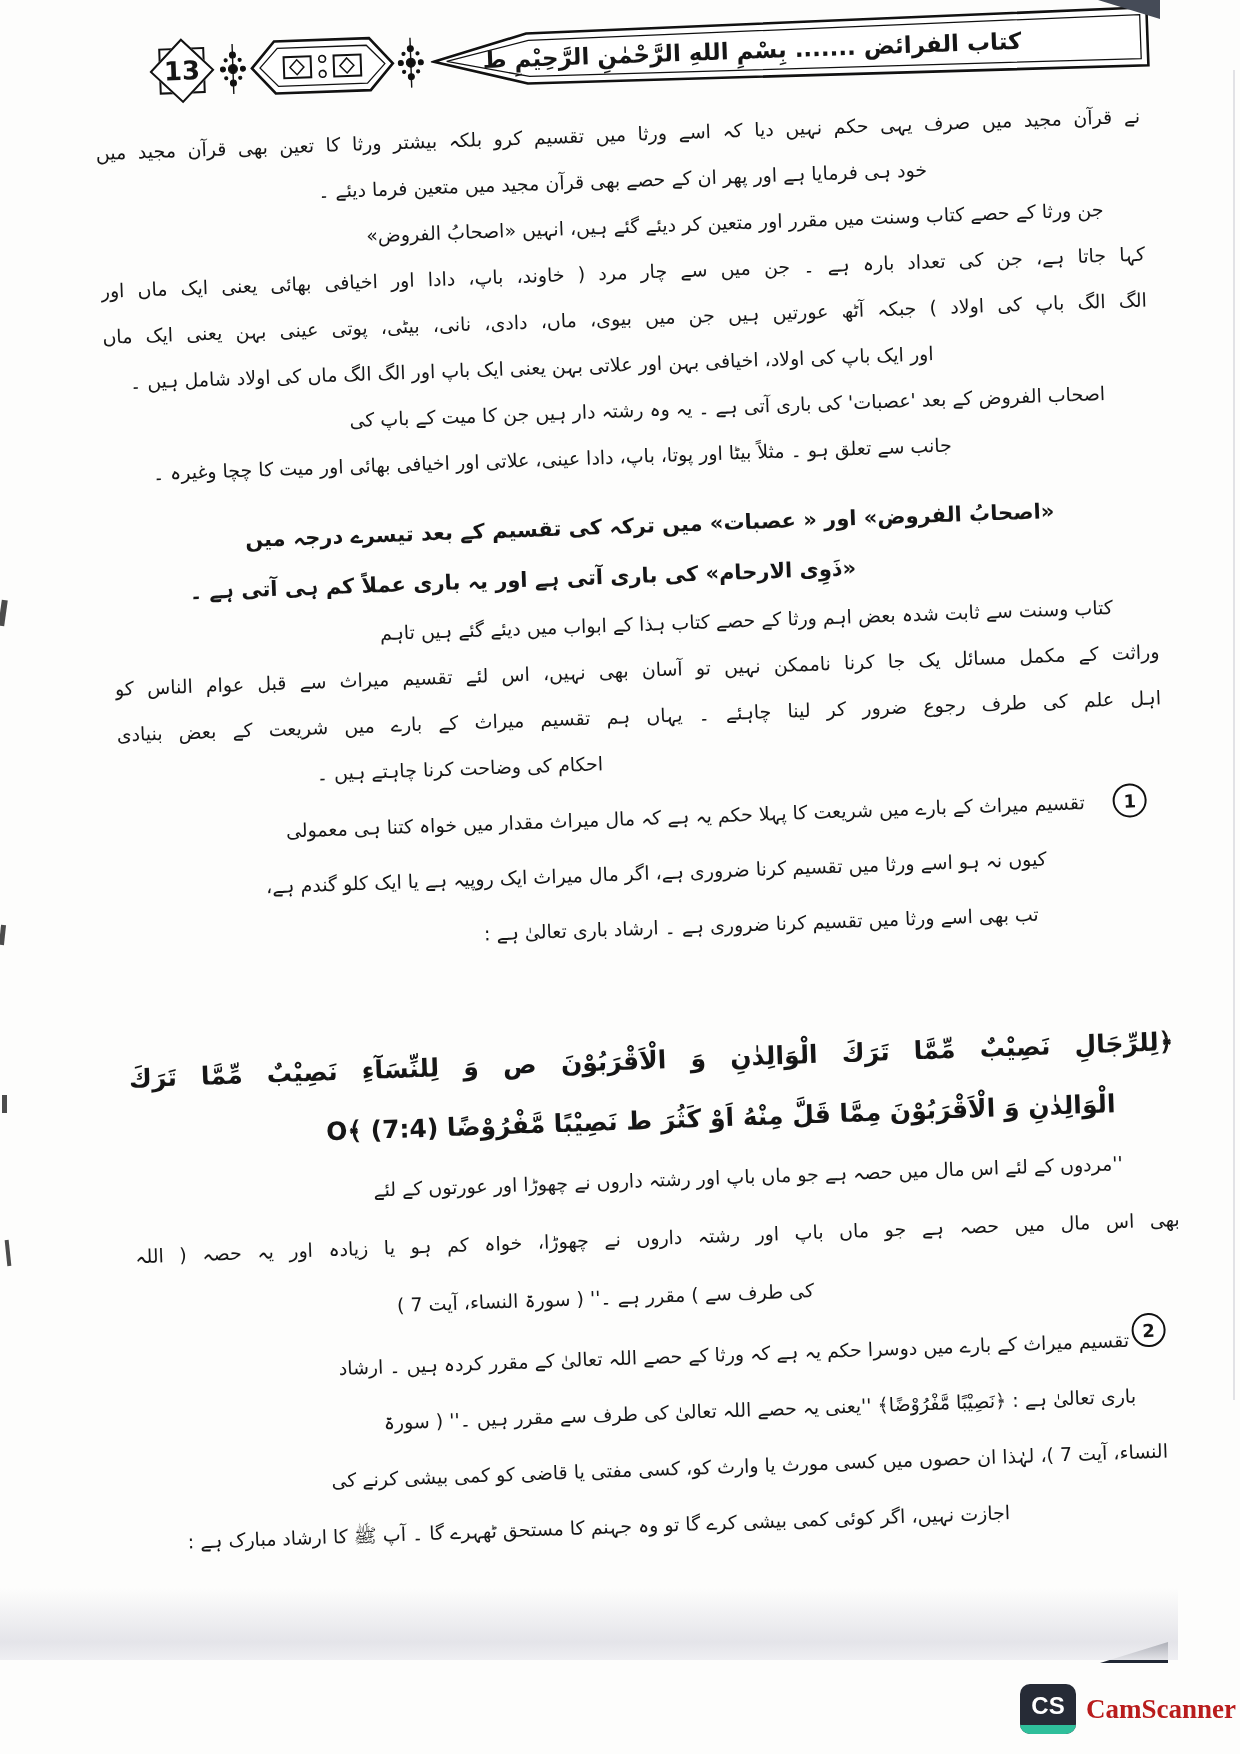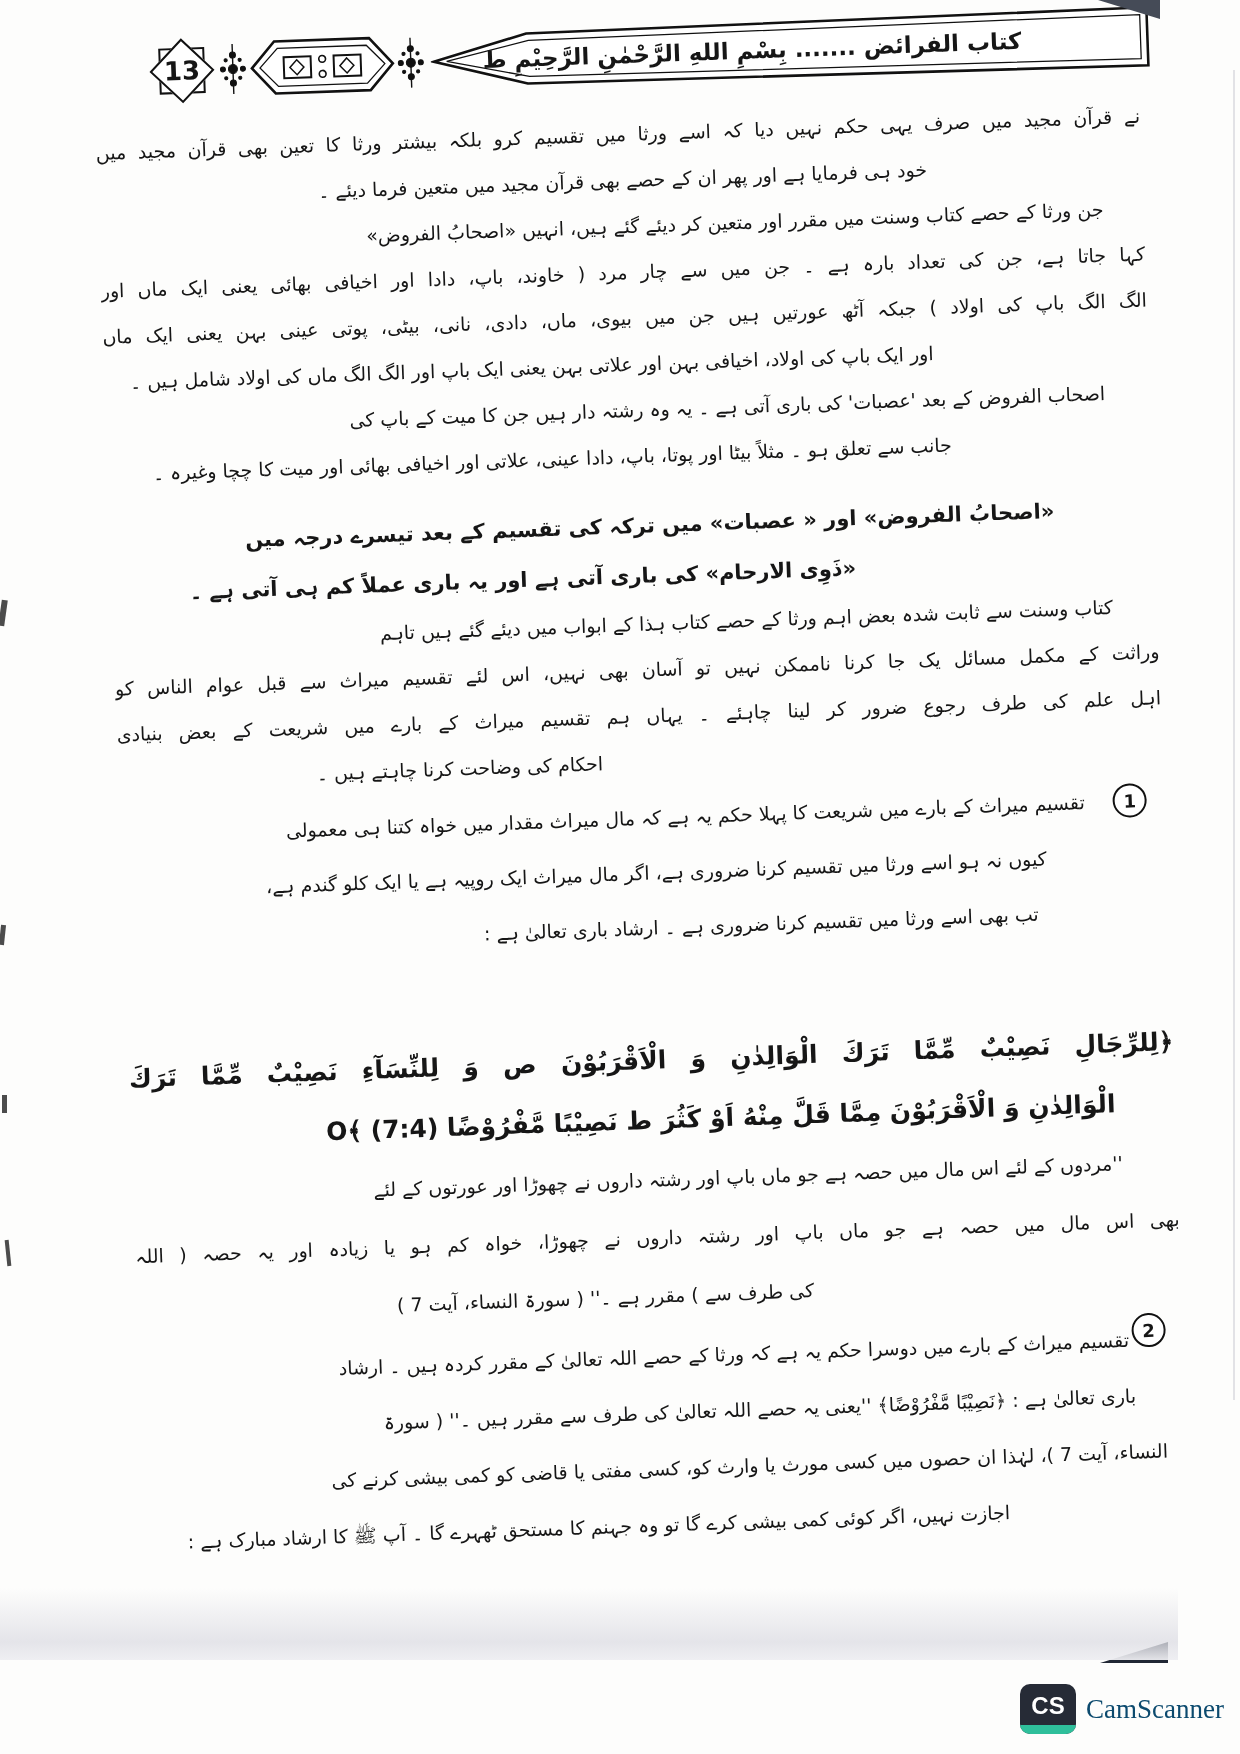--- a/index.html
+++ b/index.html
@@ -48,21 +48,21 @@
               background:linear-gradient(180deg,rgba(224,224,230,0) 0%,rgba(220,220,227,.75) 75%,rgba(238,238,242,.95) 100%);}
   .speck{position:absolute;background:#2d2d2d;opacity:.85;}
 
   
   #watermark{position:absolute;left:1020px;top:1684px;display:flex;align-items:center;gap:10px;}
   .cs-logo{width:56px;height:50px;border-radius:10px;background:#262b36;position:relative;
            display:flex;align-items:center;justify-content:center;overflow:hidden;}
   .cs-logo .cs-txt{color:#fff;font-weight:bold;font-size:24px;line-height:1;margin-top:-6px;
            font-family:"Liberation Sans",sans-serif;}
   .cs-logo .cs-band{position:absolute;left:0;bottom:0;width:100%;height:9px;background:#2fbf9b;}
-  .cs-name{font-family:"Liberation Serif",serif;font-size:27px;color:#0c4a6e;}
+  .cs-name{font-family:"Liberation Serif",serif;font-size:27px;color:#b91c1c;font-weight:bold;}
 </style>
 </head>
 <body>
 
 <div id="page">
 
   <div id="header">
     <div class="badge">
       <div class="sq"></div>
       <div class="sq r45"></div>

